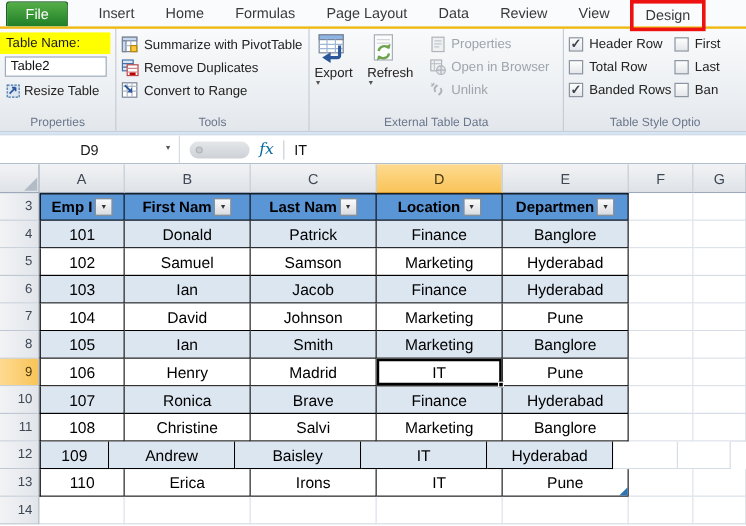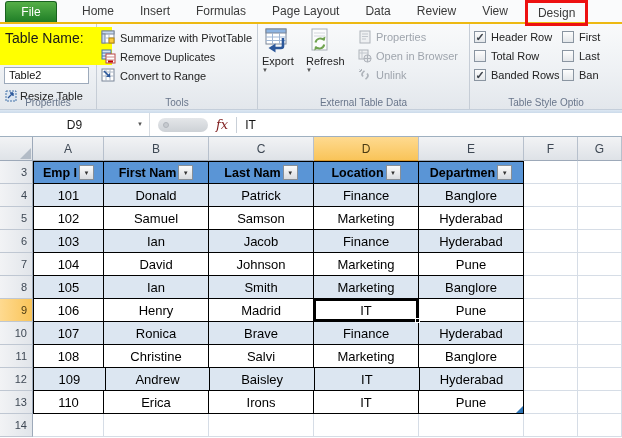--- a/index.html
+++ b/index.html
@@ -10,21 +10,21 @@
   .file-tab{width:52px;margin:1px 0 0 5px;background:linear-gradient(#55AF47,#1F7E27);color:#fff;
     font-size:12px;display:flex;align-items:center;justify-content:center;border:1px solid #19611F;border-bottom:none;border-radius:3px 3px 0 0;}
   .tabs{display:flex;align-items:stretch;margin-left:12px;}
   .tab{padding:0 13px;font-size:12px;color:#3A3A3A;display:flex;align-items:center;white-space:nowrap;}
   .tab-highlighted{border:3px solid #ED1111;margin:0 0 -4px 4px;padding:0 10px;z-index:9;}
   
   .ribbon{height:86px;background:linear-gradient(#F9FAFB,#EEF1F4 55%,#E3E7EC);display:flex;border-bottom:1px solid #C4CEDA;}
   .grp{position:relative;border-right:1px solid #C6CDD6;padding:4px 4px 14px;height:100%;}
   .grp-label{position:absolute;bottom:1px;left:0;right:0;text-align:center;font-size:10px;color:#69768B;white-space:nowrap;overflow:hidden;}
   .grp-props{width:97px;}
-  .tn-label{margin:-1px 0 0 -4px;width:112px;background:#FFFF00;font-size:14px;color:#1A1A1A;padding:3px 0 19px 5px;white-space:nowrap;}
+  .tn-label{margin:-1px 0 0 -4px;width:92px;background:#FFFF00;font-size:11px;color:#1A1A1A;padding:3px 0 3px 5px;white-space:nowrap;}
   .tn-input{margin-top:2px;width:85px;height:17px;background:#fff;border:1px solid #9DAABB;font-size:11px;color:#111;padding:1px 0 0 4px;}
   .resize-btn{margin-top:5px;display:flex;align-items:center;gap:3px;font-size:11px;color:#222;white-space:nowrap;}
   .grp-tools{width:161px;padding-top:6px;}
   .tool-item{display:flex;align-items:center;gap:4px;font-size:11px;color:#222;margin-bottom:4px;white-space:nowrap;}
   .ic{display:inline-flex;flex:0 0 auto;}
   .grp-ext{width:212px;display:flex;align-items:flex-start;padding-top:3px;}
   .bigbtn{width:44px;display:flex;flex-direction:column;font-size:11px;color:#222;}
   .bigbtn .dd{font-size:6px;color:#555;line-height:5px;margin-top:1px;}
   .ext-stack{display:flex;flex-direction:column;gap:5px;margin:3px 0 0 8px;}
   .ext-item{display:flex;align-items:center;gap:4px;font-size:11px;color:#9FA5AD;white-space:nowrap;}
@@ -35,21 +35,21 @@
   .cb{width:12px;height:12px;border:1px solid #8A95A1;background:linear-gradient(#FDFDFD,#E4E7EA);
     position:relative;flex:0 0 auto;font-size:11px;line-height:10px;text-align:center;color:#3F454C;font-weight:bold;}
   .ribbon-edge{height:3px;background:linear-gradient(#DDE8F3,#CBDAEA);}
   
   .fbar{height:24px;background:#fff;border-bottom:1px solid #9FB0C0;display:flex;align-items:center;}
   .namebox{width:150px;height:100%;position:relative;display:flex;align-items:center;justify-content:center;
     font-size:12px;color:#1A1A1A;border-right:1px solid #D7DCE2;}
   .namebox .arrow{position:absolute;right:6px;top:8px;font-size:6px;color:#555;}
   .fx-pill{width:50px;height:14px;border-radius:7px;background:linear-gradient(#E4E6E9,#CDD1D6);margin-left:8px;position:relative;flex:0 0 auto;}
   .fx-pill .dot{position:absolute;left:5px;top:4px;width:6px;height:6px;border-radius:50%;background:#C6CACF;border:1px solid #B0B5BB;}
-  .fx{font-family:"DejaVu Serif",serif;font-style:italic;font-size:13px;color:#7f1d1d;margin-left:8px;}
+  .fx{font-family:"DejaVu Serif",serif;font-style:italic;font-size:13px;color:#0369a1;margin-left:8px;}
   .fbar-sep{width:1px;height:16px;background:#C9D0D8;margin:0 8px;}
   .fvalue{font-size:12px;color:#111;}
   
   .grid{width:622px;height:300px;background:#fff;}
   .gridrow{display:flex;height:23px;}
   .colhead-row{height:24px;}
   .corner{width:33px;position:relative;background:linear-gradient(#F2F3F5,#DFE3E8);border-right:1px solid #9DA9B9;border-bottom:1px solid #9DA9B9;}
   .corner:after{content:"";position:absolute;right:1px;bottom:1px;width:0;height:0;border-bottom:11px solid #B2BBC6;border-left:11px solid transparent;}
   .hcell{background:linear-gradient(#F2F3F5,#DEE2E7);border-right:1px solid #B7C0CC;border-bottom:1px solid #9DA9B9;
     font-size:12px;color:#3E4854;display:flex;align-items:center;justify-content:center;}
@@ -70,22 +70,22 @@
   .fillhandle{position:absolute;right:-2px;bottom:-2px;width:5px;height:5px;background:#000;border:1px solid #fff;z-index:4;}
   .tbl-resize{position:absolute;right:0;bottom:0;width:0;height:0;border-style:solid;border-width:0 0 7px 7px;
     border-color:transparent transparent #2E75B6 transparent;}
 </style>
 </head>
 <body>
 
 <div class="tabstrip">
   <div class="file-tab">File</div>
   <div class="tabs">
+      <div class="tab">Insert</div>
       <div class="tab">Home</div>
-      <div class="tab">Insert</div>
       <div class="tab">Formulas</div>
       <div class="tab">Page Layout</div>
       <div class="tab">Data</div>
       <div class="tab">Review</div>
       <div class="tab">View</div>
       <div class="tab tab-highlighted">Design</div>
     </div>
 </div>
 
 <div class="ribbon">
@@ -365,21 +365,21 @@
       <div class="cell tbl first" style="width: 71px;">108</div>
       <div class="cell tbl" style="width: 105px;">Christine</div>
       <div class="cell tbl" style="width: 105px;">Salvi</div>
       <div class="cell tbl" style="width: 105px;">Marketing</div>
       <div class="cell tbl" style="width: 105px;">Banglore</div>
       <div class="cell" style="width: 54px;"></div>
       <div class="cell" style="width: 44px;"></div>
     </div>
     <div class="gridrow">
       <div class="rhead">12</div>
-      <div class="cell tbl first band" style="width: 73px;">109</div>
+      <div class="cell tbl first band" style="width: 58px;">109</div>
       <div class="cell tbl band" style="width: 105px;">Andrew</div>
       <div class="cell tbl band" style="width: 105px;">Baisley</div>
       <div class="cell tbl band" style="width: 105px;">IT</div>
       <div class="cell tbl band" style="width: 105px;">Hyderabad</div>
       <div class="cell" style="width: 54px;"></div>
       <div class="cell" style="width: 44px;"></div>
     </div>
     <div class="gridrow">
       <div class="rhead">13</div>
       <div class="cell tbl first" style="width: 71px;">110</div>

